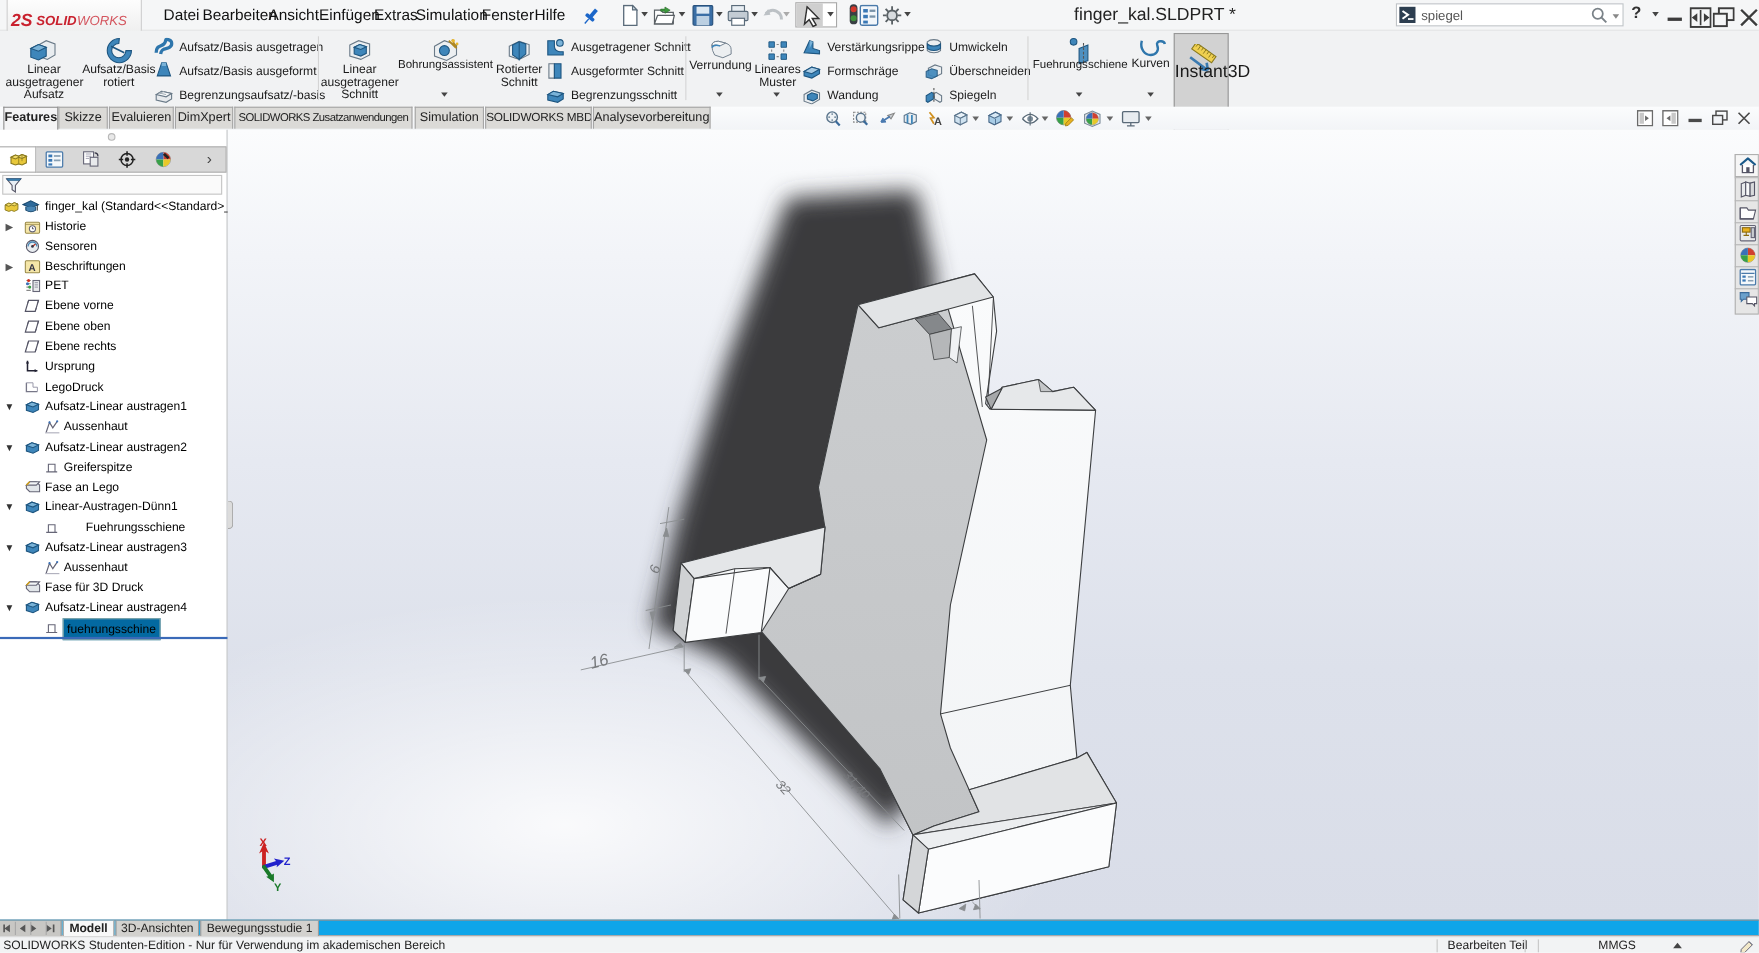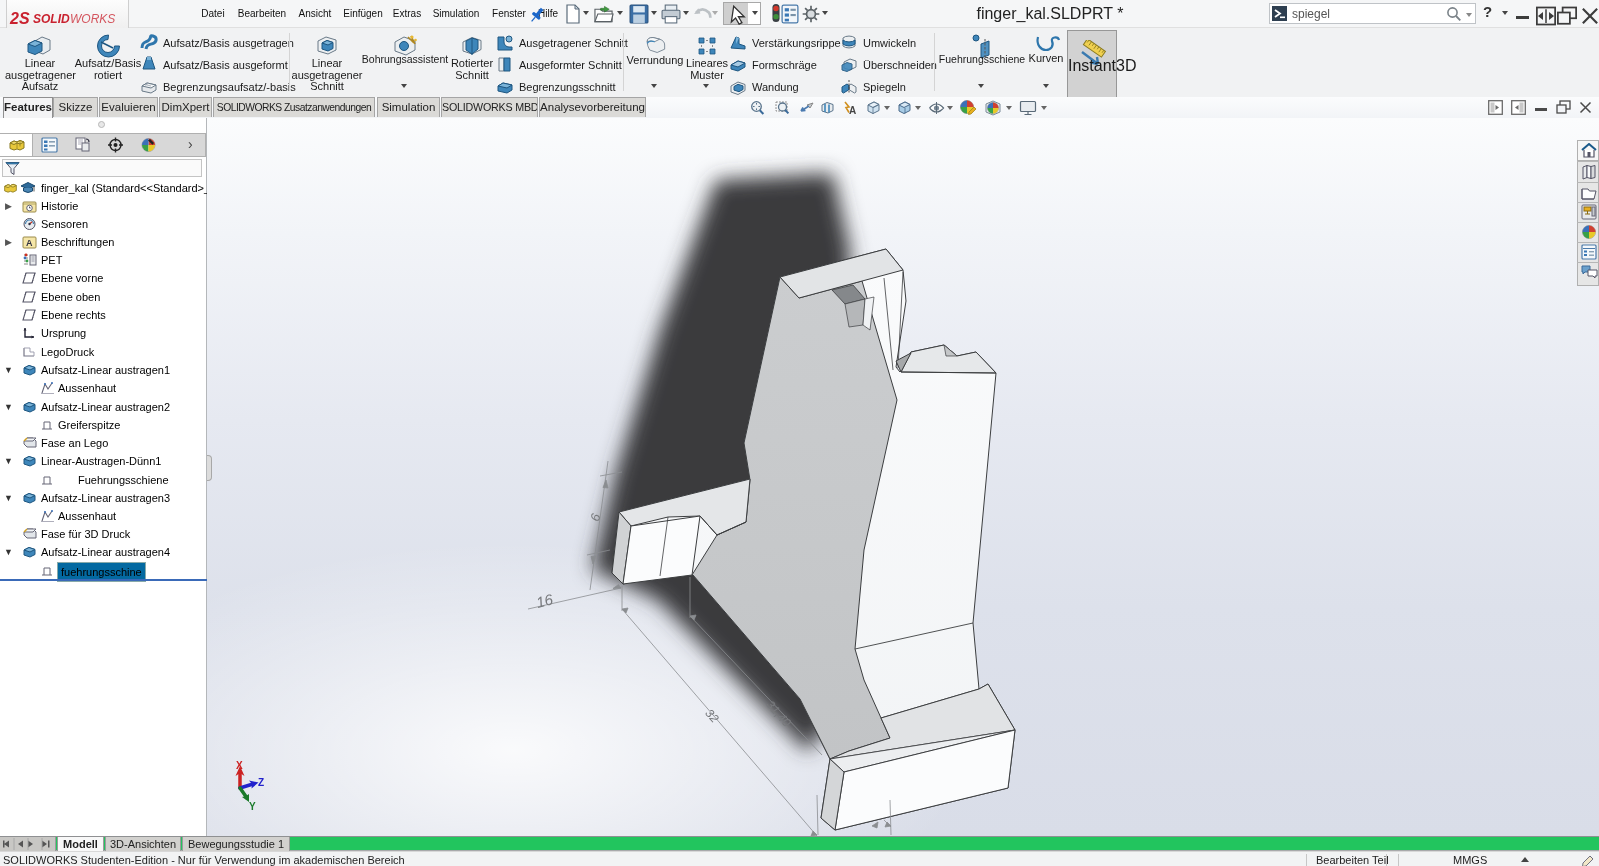--- a/index.html
+++ b/index.html
@@ -3,21 +3,21 @@
 <meta charset="utf-8">
 <style>
 * { margin:0; padding:0; box-sizing:border-box; }
 html,body { width:1599px; height:866px; overflow:hidden; font-family:"Liberation Sans",sans-serif; }
 #app { position:relative; width:1599px; height:866px; background:#f1f2f3; }
 .abs { position:absolute; }
 
 
 #menubar { position:absolute; left:0; top:0; width:1599px; height:28px; background:#f5f6f7; border-bottom:1px solid #e0e0e0; }
 #logo { position:absolute; left:6px; top:0px; width:123px; height:36px; background:linear-gradient(180deg,#fdfdfd,#ececec); border:1px solid #cfcfcf; border-top:none; display:flex; align-items:center; justify-content:flex-start; }
-.menu { position:absolute; top:0; height:27px; line-height:27px; font-size:10px; color:#111; text-align:center;margin-left:48px; }
+.menu { position:absolute; top:0; height:27px; line-height:27px; font-size:14px; color:#111; text-align:center; }
 .qi { position:absolute; top:4px; width:20px; height:20px; }
 .caret { position:absolute; top:11px; width:0; height:0; border-left:3.5px solid transparent; border-right:3.5px solid transparent; border-top:4px solid #444; }
 #title { position:absolute; top:0; left:960px; width:180px; height:27px; line-height:27px; font-size:16px; color:#222; text-align:center; }
 #searchbox { position:absolute; left:1269px; top:3px; width:207px; height:21px; background:#fff; border:1px solid #bfc3c7; }
 
 #ribbon { position:absolute; left:0; top:28px; width:1599px; height:69px; background:#f1f2f3; }
 .rsep { position:absolute; top:5px; width:1px; height:58px; background:#d4d4d4; }
 .rlab { position:absolute; font-size:11px; color:#1a1a1a; text-align:center; white-space:nowrap; line-height:11.5px; }
 .slab { position:absolute; font-size:11px; color:#1a1a1a; white-space:nowrap; }
 
@@ -27,21 +27,21 @@
 
 #leftpanel { position:absolute; left:0; top:118px; width:207px; height:718px; background:#ffffff; border-right:1px solid #b4b7ba; }
 #viewport { position:absolute; left:207px; top:118px; width:1392px; height:718px;
   background:
    radial-gradient(ellipse 700px 320px at 22% 88%, rgba(255,255,255,0.85), rgba(255,255,255,0) 65%),
    linear-gradient(180deg,#fbfcfd 0%,#f2f4f8 16%,#e6e9f1 42%,#dde1eb 68%,#d9dde8 100%);
 }
 .tree { font-size:11px; color:#000; }
 .trow { position:absolute; height:18px; line-height:18px; white-space:nowrap; }
 
-#bottomtabs { position:absolute; left:0; top:836px; width:1599px; height:15px; background:#22c55e; border-top:1px solid #8f9092; border-bottom:1px solid #a8a9ab;padding-left:32px; }
+#bottomtabs { position:absolute; left:0; top:836px; width:1599px; height:15px; background:#0ea5e9; border-top:1px solid #8f9092; border-bottom:1px solid #a8a9ab;padding-left:32px; }
 .btab { position:absolute; top:0px; height:15px; background:#d2d1ce; border:1px solid #9a9a9a; border-top:none; font-size:11px; color:#222; text-align:center; line-height:14px; }
 #statusbar { position:absolute; left:0; top:851px; width:1599px; height:15px; background:#f2f3f4; border-top:1px solid #d8d8d8; font-size:11px; color:#222; }
 .ssep { position:absolute; top:2px; width:1px; height:12px; background:#c6c6c6; }
 </style>
 </head>
 <body>
 <div id="app">
   <div id="menubar">
     <div id="logo">
       <svg width="118" height="22" viewBox="0 0 118 22">

